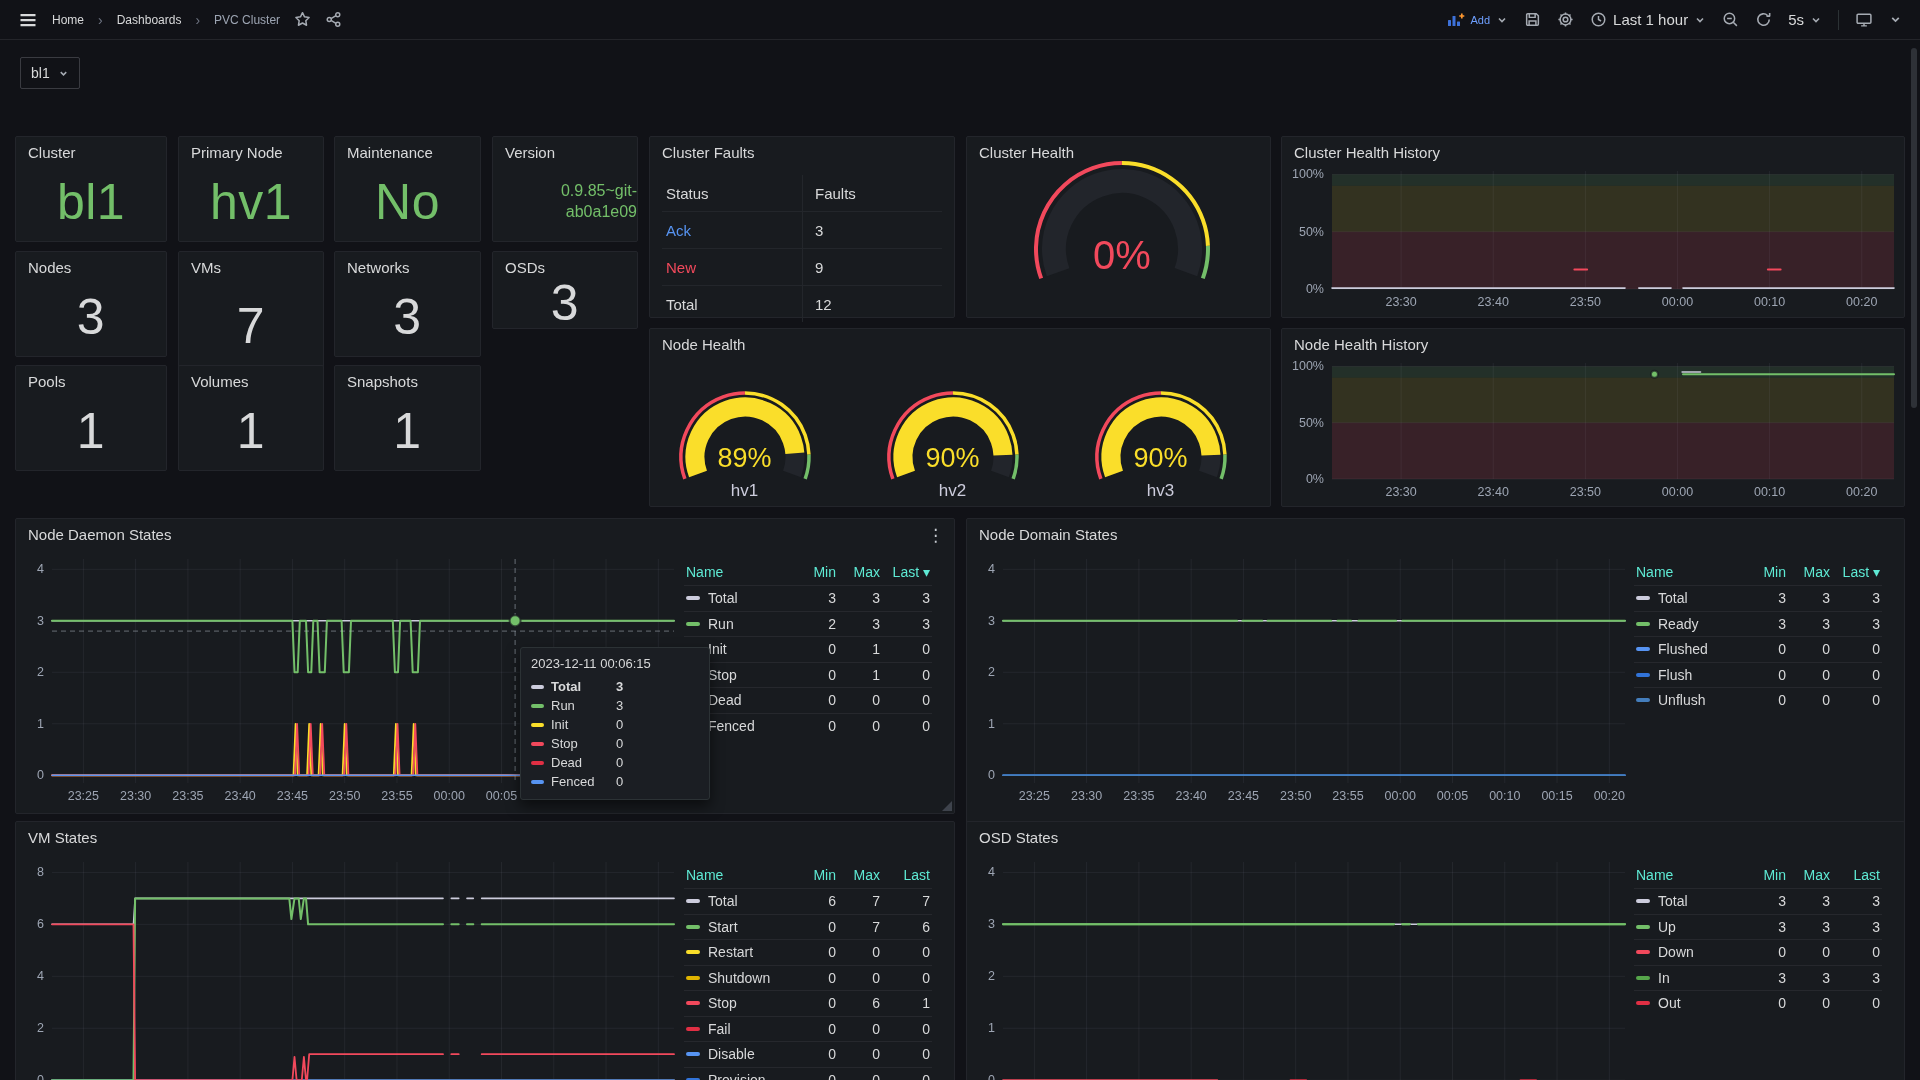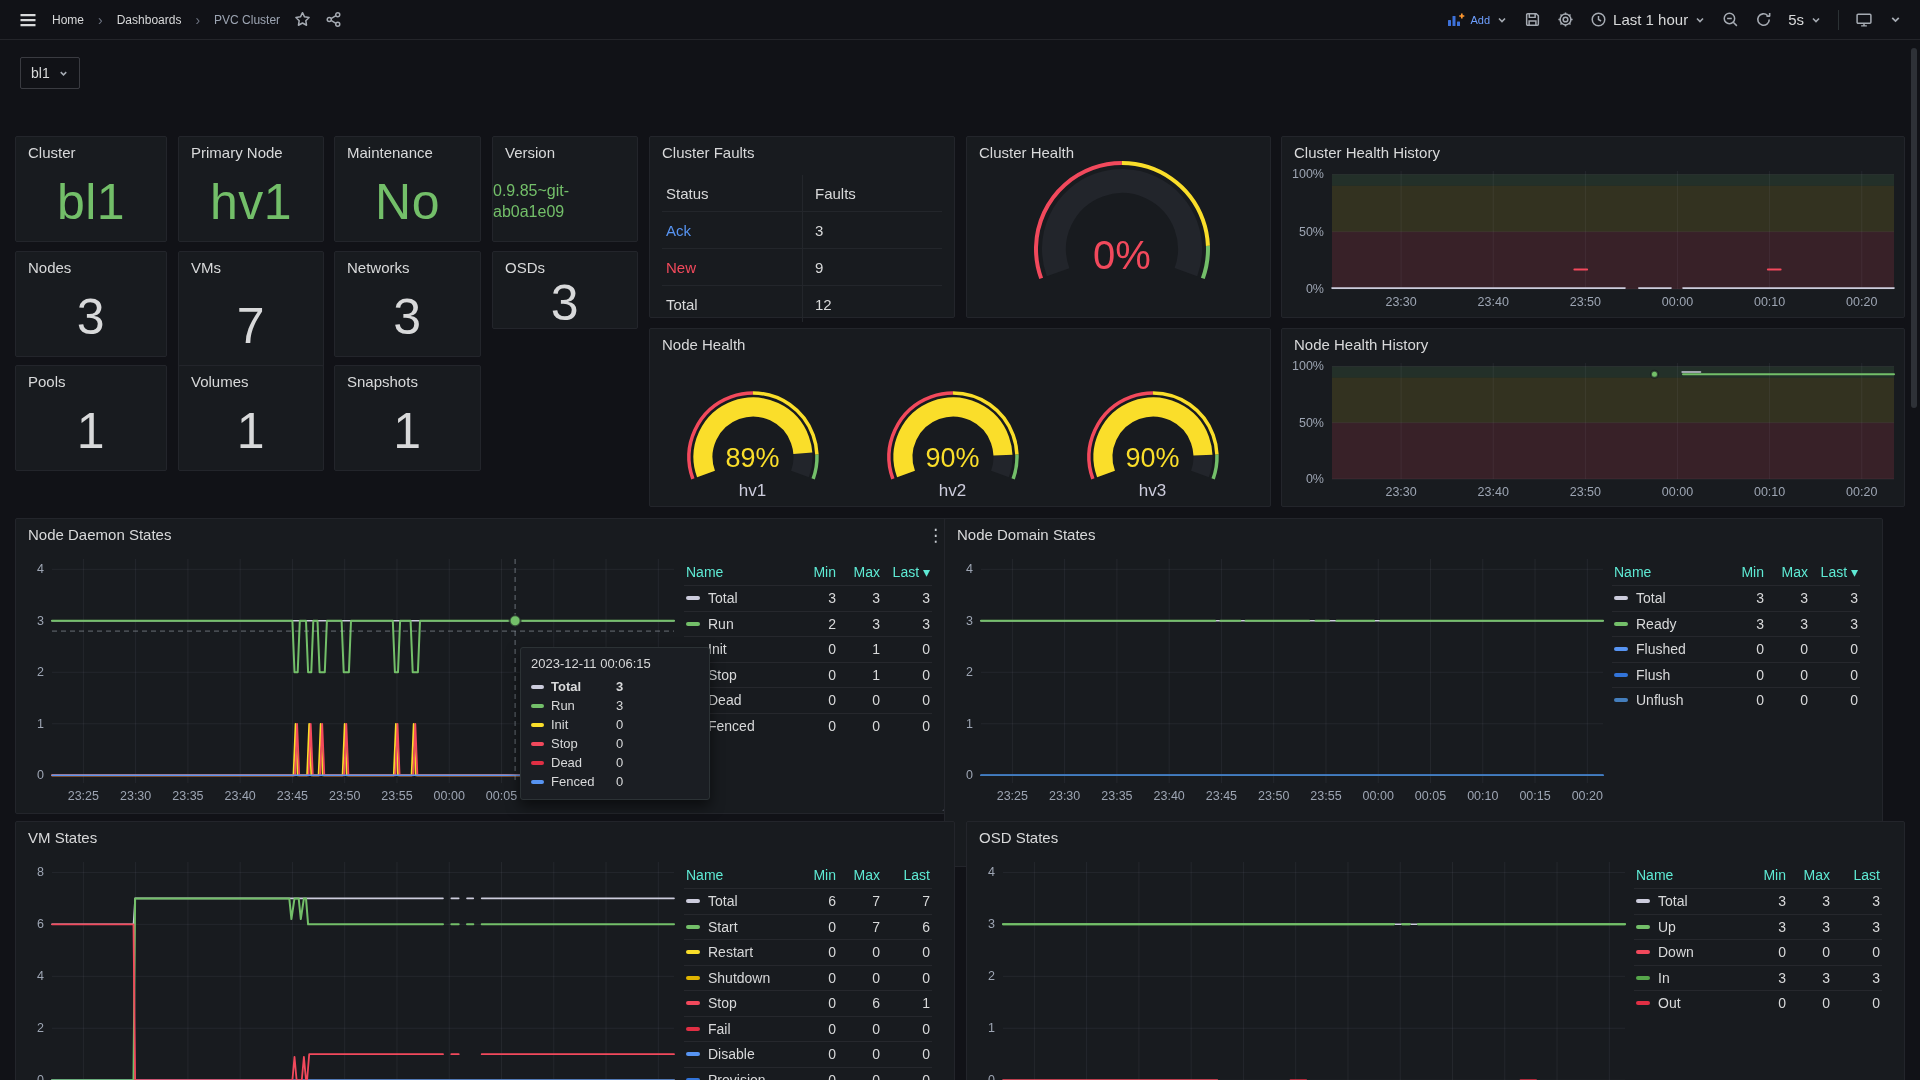--- a/index.html
+++ b/index.html
@@ -18,38 +18,38 @@
   .divider{width:1px;height:20px;background:#2c3235;}
   .content{position:absolute;left:0;top:40px;width:1920px;height:1040px;}
   .var-btn{position:absolute;left:20px;top:17px;height:30px;border:1px solid rgba(204,204,220,0.22);
     border-radius:2px;display:flex;align-items:center;gap:8px;padding:0 10px;font-size:14px;color:#D8D9DA;cursor:pointer;}
   .panel{position:absolute;background:#181B1F;border:1px solid #23252B;border-radius:2px;box-sizing:border-box;}
   .panel-title{position:absolute;left:12px;top:7px;font-size:15px;font-weight:500;color:#D8D9DA;white-space:nowrap;cursor:pointer;}
   .stat-value{position:absolute;left:0;right:0;top:30px;bottom:4px;display:flex;align-items:center;justify-content:center;
     font-size:50px;font-weight:500;letter-spacing:0.5px;}
   .green{color:#73BF69;}
   .white{color:#D8D9DA;}
-  .version-value{position:absolute;left:0;right:0;top:34px;bottom:8px;display:flex;flex-direction:column;align-items:flex-start;justify-content:center;
+  .version-value{position:absolute;left:0;right:0;top:34px;bottom:8px;display:flex;flex-direction:column;align-items:flex-end;justify-content:center;
     font-size:16px;font-weight:500;color:#73BF69;line-height:1.3;}
   
   .ftable{position:absolute;left:12px;right:12px;top:38px;font-size:15px;}
   .frow{display:flex;height:36px;align-items:center;border-bottom:1px solid #23262B;}
   .frow:last-child{border-bottom:none;}
   .fc1{width:136px;padding-left:4px;border-right:1px solid #23262B;height:100%;display:flex;align-items:center;}
   .fc2{flex:1;padding-left:12px;}
   .fhead{font-weight:500;}
   .c-blue{color:#5794F2;cursor:pointer;}
   .c-red{color:#F2495C;}
   
   .gauge{position:relative;width:200px;height:152px;}
   .gauge-val{position:absolute;left:0;right:0;top:88px;text-align:center;font-size:27px;font-weight:500;color:#FADE2A;}
   .gauge-label{position:absolute;left:0;right:0;top:126px;text-align:center;font-size:17px;color:#CCCCDC;}
   .gauge-big{position:relative;width:310px;height:152px;margin:0 auto;}
   .gauge-big-val{position:absolute;left:0;right:0;top:96px;text-align:center;font-size:40px;font-weight:500;color:#F2495C;}
-  .gauge-row{position:absolute;left:0;right:15px;top:26px;display:flex;justify-content:center;}
+  .gauge-row{position:absolute;left:0;right:15px;top:26px;display:flex;justify-content:center;gap:8px;}
   svg.chart{position:absolute;}
   svg text{font-size:12.5px;fill:#9DA5B3;}
   
   .legend{position:absolute;font-size:14px;color:#D8D9DA;}
   .lg-row{display:grid;grid-template-columns:1fr 44px 44px 50px;align-items:center;height:24.5px;border-top:1px solid rgba(204,204,220,0.08);}
   .lg-row:first-child{border-top:none;}
   .lg-head{height:26px;}
   .lg-hc{color:#5eead4;font-weight:500;}
   .lg-name{display:flex;align-items:center;gap:8px;padding-left:2px;cursor:pointer;}
   .lg-num{text-align:right;padding-right:2px;}
@@ -513,21 +513,21 @@
           <div class="tt-row">
             <span class="tt-swatch" style="background: rgb(87, 148, 242);"></span>
             <span class="tt-name">Fenced</span>
             <span class="tt-val">0</span>
           </div>
         </div>
     </div>
     <div class="resize-handle"></div>
   </div>
 
-  <div class="panel" style="left:944px;top:478px;width:939px;height:349px">
+  <div class="panel" style="left:966px;top:478px;width:939px;height:349px">
     <div class="panel-title">Node Domain States</div>
     <svg class="chart" style="left:6px;top:32px" width="660" height="258" viewBox="0 0 660 258">
         <line x1="30" x2="652" y1="224.27586206896552" y2="224.27586206896552" stroke="rgba(204,204,220,0.07)"></line>
         <text x="22" y="228.27586206896552" text-anchor="end">0</text>
         <line x1="30" x2="652" y1="172.78160919540232" y2="172.78160919540232" stroke="rgba(204,204,220,0.07)"></line>
         <text x="22" y="176.78160919540232" text-anchor="end">1</text>
         <line x1="30" x2="652" y1="121.2873563218391" y2="121.2873563218391" stroke="rgba(204,204,220,0.07)"></line>
         <text x="22" y="125.2873563218391" text-anchor="end">2</text>
         <line x1="30" x2="652" y1="69.79310344827587" y2="69.79310344827587" stroke="rgba(204,204,220,0.07)"></line>
         <text x="22" y="73.79310344827587" text-anchor="end">3</text>

